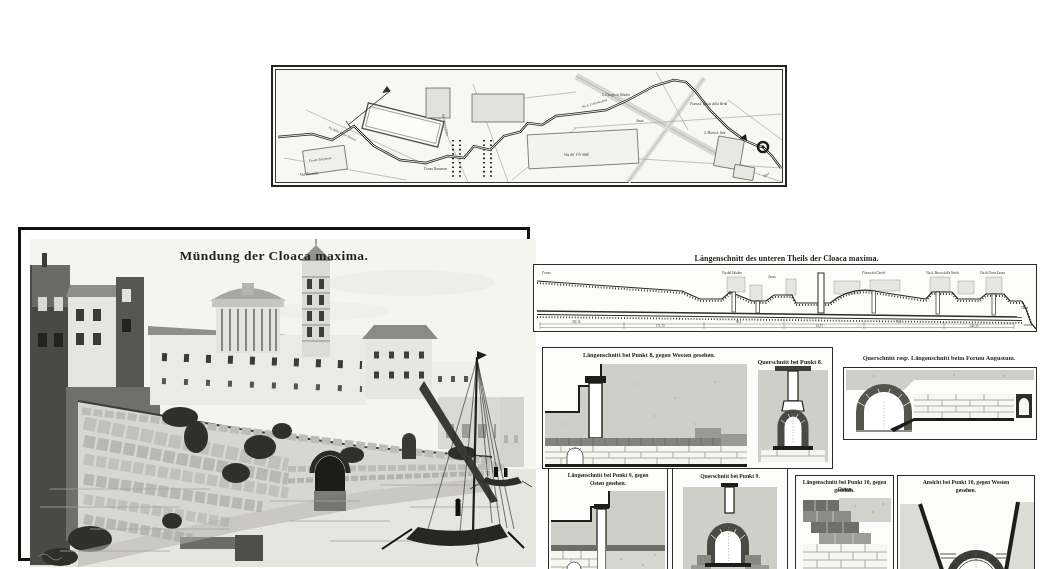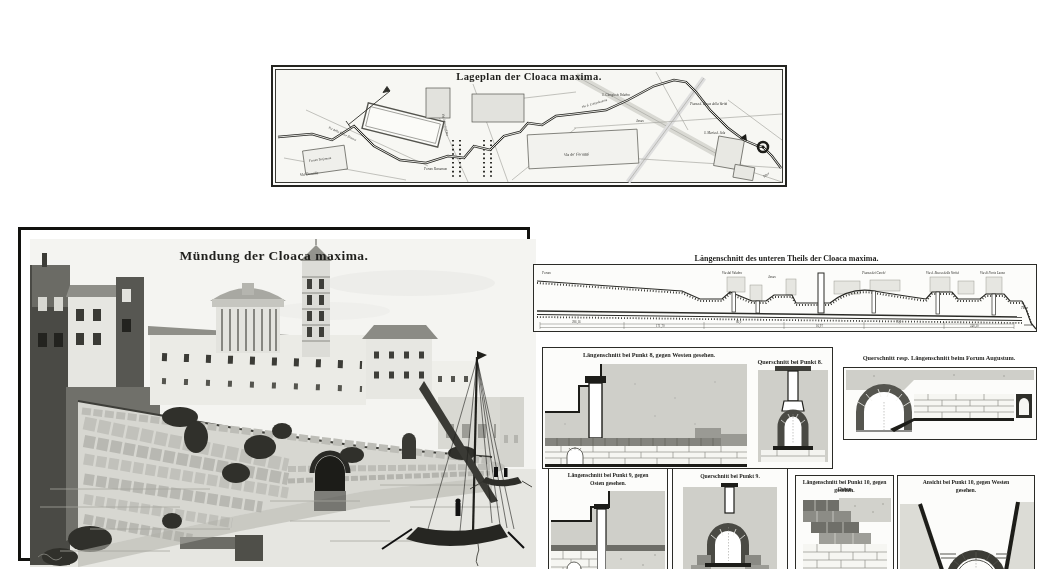--- a/index.html
+++ b/index.html
@@ -38,21 +38,20 @@
   .lbl-sm{font-style:italic;font-size:3.3px;fill:#2a2a26;}
   .dim{font-size:3.1px;fill:#3a3a35;}
 </style>
 </head>
 <body>
 
 <div id="canvas">
 
   <section class="panel" id="map-panel">
     <div id="map-inner">
-      <div id="map-title">Lageplan der Cloaca maxima.</div>
       <svg id="map-svg" width="508" height="114" viewBox="0 0 508 114">
 
         <g stroke="#a9a9a3" stroke-width="0.7" fill="none">
           <path d="M8,88 L130,110"></path>
           <path d="M30,40 L152,96"></path>
           <path d="M150,18 L192,112"></path>
           <path d="M197,14 L232,112"></path>
           <path d="M232,30 L300,22"></path>
           <path d="M236,110 L300,58"></path>
           <path d="M300,6 L470,100" stroke="#d9d9d3" stroke-width="7"></path>

